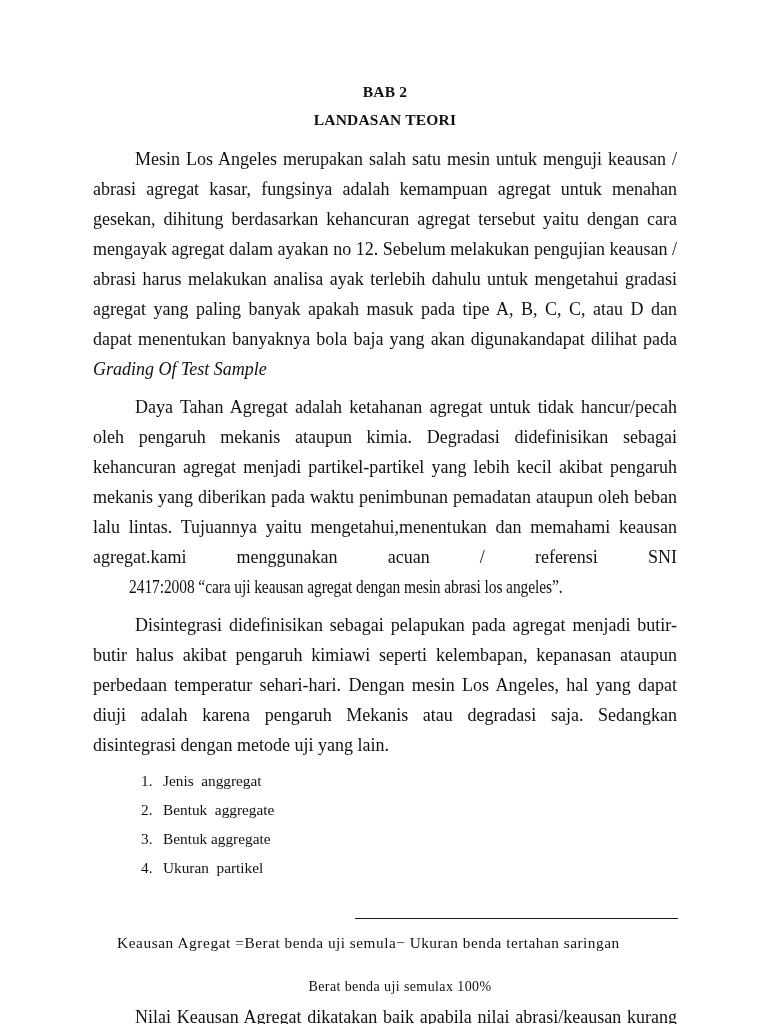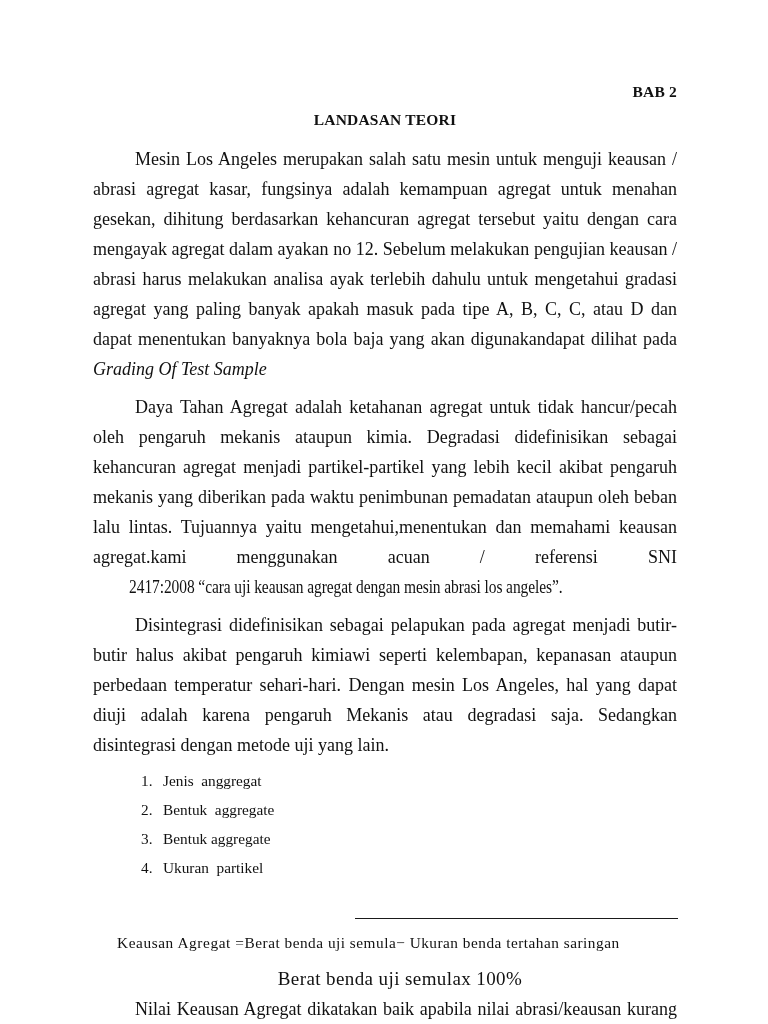--- a/index.html
+++ b/index.html
@@ -36,21 +36,20 @@
   
   .chapter-head {
     text-align: center;
     font-weight: bold;
     font-size: 15.5px;
     letter-spacing: 0.2px;
     line-height: 1.0;
   }
   .chapter-head.bab {
     margin-top: 84px;
-    text-align: right;
   }
   .chapter-head.title {
     margin-top: 12px;
   }
 
   .section-head {
     font-weight: bold;
     font-size: 15.5px;
     margin-top: 22px;
     line-height: 1.0;
@@ -140,22 +139,22 @@
     height: 1px;
     background: #1a1a1a;
   }
   .formula-tail {
     display: block;
     padding-left: 24px;
   }
   .denominator {
     display: block;
     text-align: center;
-    margin-top: 6px;
-    font-size: 19px;
+    margin-top: 14px;
+    font-size: 14px;
     letter-spacing: 0.4px;
     padding-left: 30px;
   }
 
   .final-para {
     margin-top: 12px;
   }
 </style>
 </head>
 <body>

